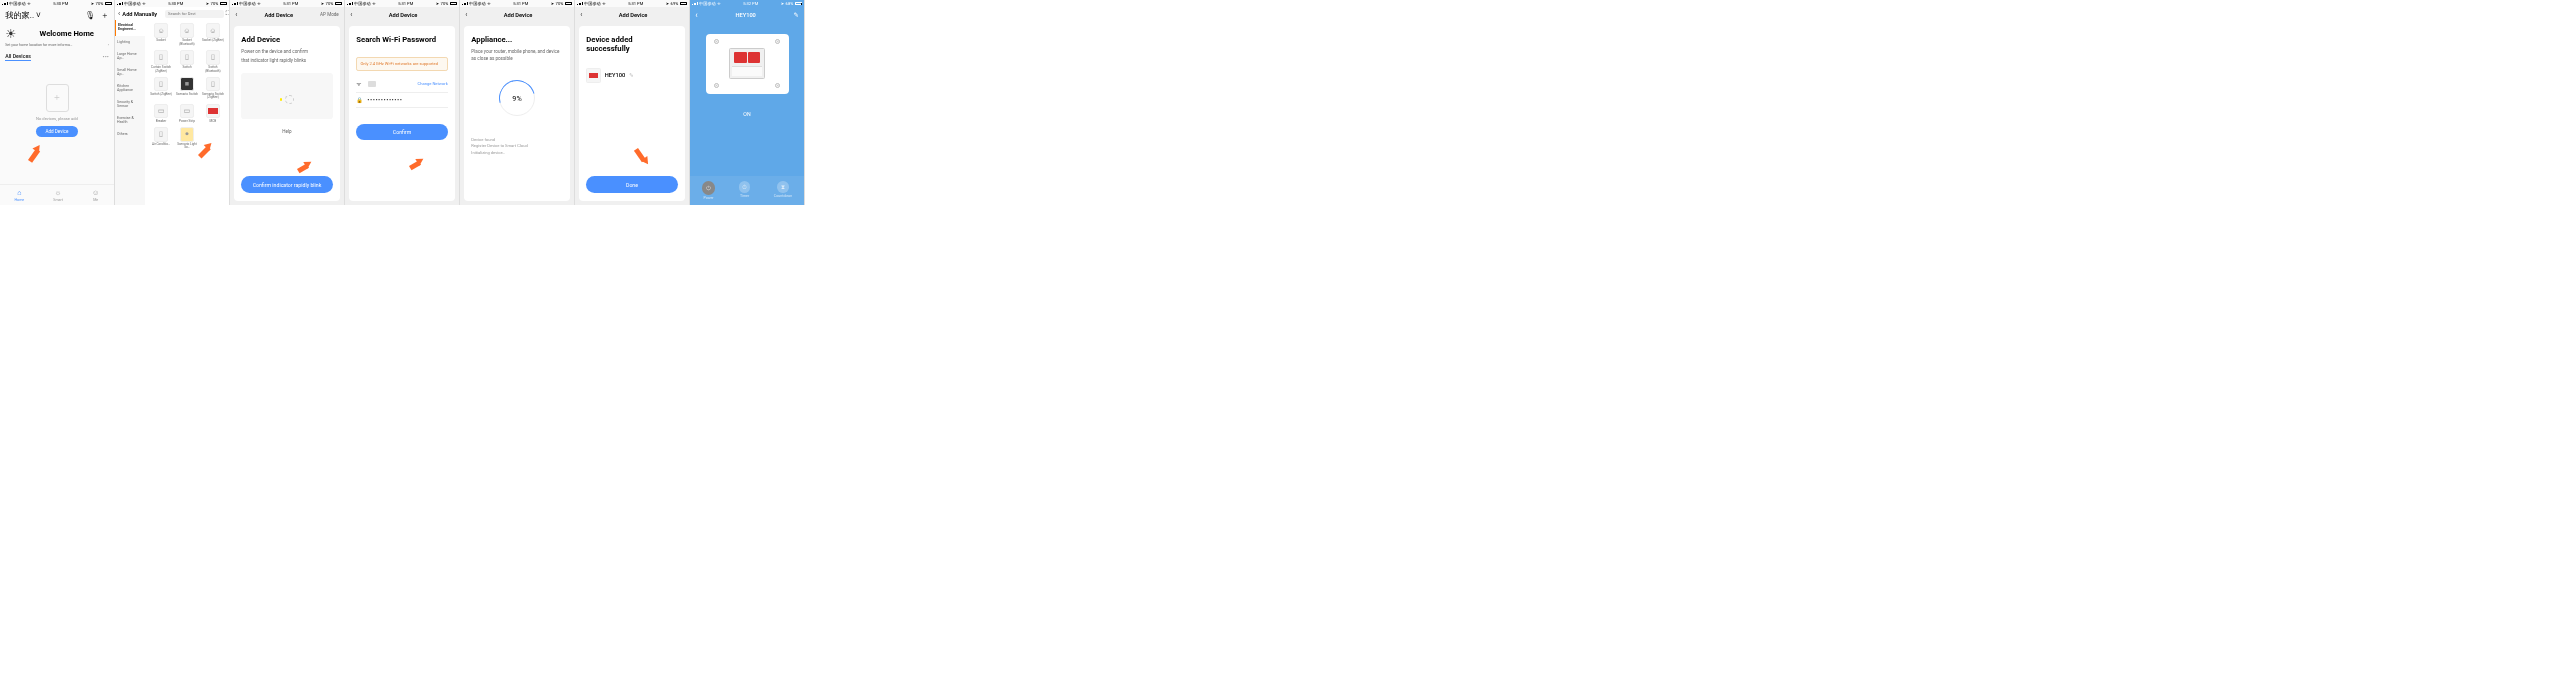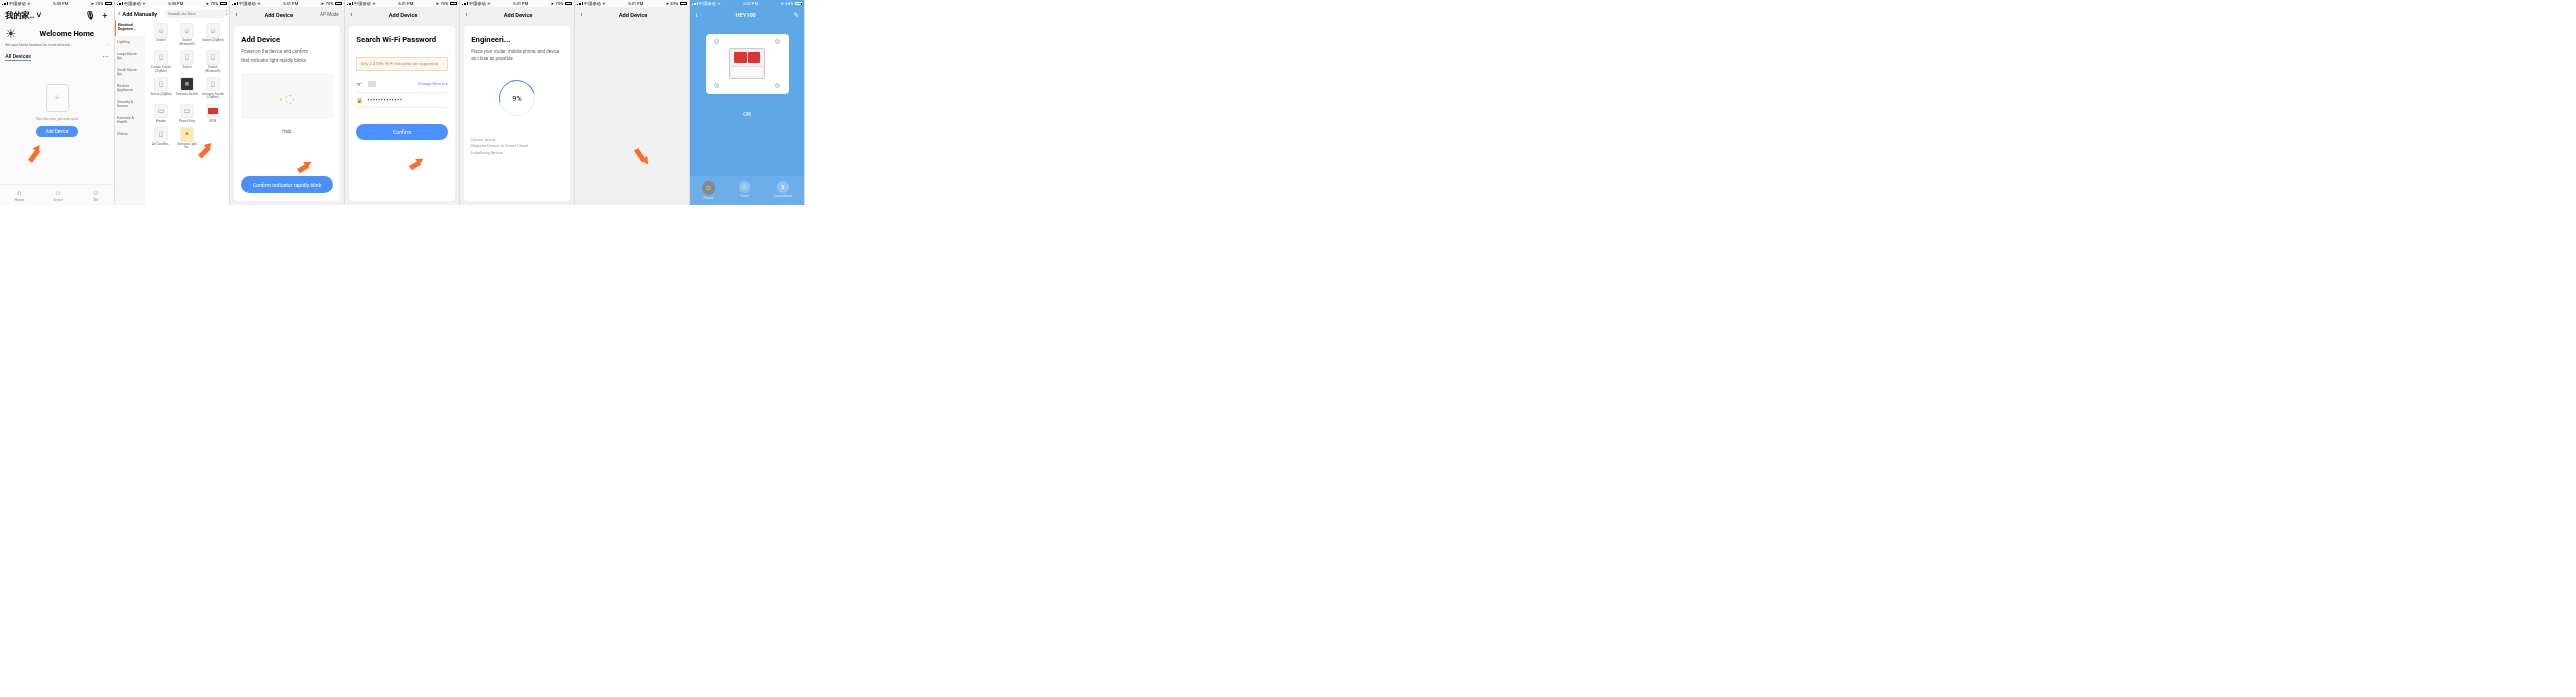--- a/index.html
+++ b/index.html
@@ -11,21 +11,21 @@
 .status-left, .status-right { display: flex; align-items: center; gap: 1.5px; }
 .signal-bars { display: flex; gap: 0.5px; align-items: flex-end; }
 .bar { width: 1px; background: #000; }
 .b1 { height: 1.5px; } .b2 { height: 2.1px; } .b3 { height: 2.6px; } .b4 { height: 3.1px; }
 .battery { width: 7.2px; height: 3.6px; border: 0.5px solid #000; border-radius: 0.5px; position: relative; }
 .battery::after { content: ''; position: absolute; right: -1px; top: 0.5px; width: 0.5px; height: 1.5px; background: #000; }
 .batt-fill { height: 100%; background: #ffcc00; width: 70%; }
 
 
 .screen1 { background: #fafafa; }
-.s1-header { display: flex; justify-content: space-between; align-items: center; padding: 3.1px 5.2px; font-weight: bold; }
+.s1-header { display: flex; justify-content: space-between; align-items: center; padding: 3.1px 5.2px; }
 .s1-icons { display: flex; gap: 5.2px; }
 .welcome-row { display: flex; align-items: center; gap: 20px; padding: 2.1px 5.2px; }
 .sun-icon { width: 14.4px; height: 14.4px; position: relative; }
 .sun-icon::before { content: '☀'; font-size: 12.4px; color: #333; position: absolute; }
 .welcome-title { font-size: 7.7px; font-weight: 700; }
 .welcome-sub { font-size: 3.6px; color: #666; padding: 0 5.2px 4.1px 5.2px; display: flex; justify-content: space-between; }
 .tabs-row { display: flex; justify-content: space-between; padding: 2.1px 5.2px; }
 .tab-active { font-size: 5.2px; font-weight: 600; color: #222; border-bottom: 1px solid #4a90ff; padding-bottom: 1px; display: inline-block; }
 .dots { font-size: 6.2px; color: #999; }
 .no-dev-box { width: 23px; height: 28px; border: 0.5px solid #ddd; border-radius: 3.1px; margin: 20.6px auto 4.1px auto; display: flex; align-items: center; justify-content: center; font-size: 9.3px; color: #ccc; }
@@ -349,21 +349,21 @@
         <span>70%</span>
         <span class="battery"><span class="batt-fill"></span></span>
       </div>
   </div>
   <div class="modal-nav">
     <span class="back-chev">‹</span>
     <span class="modal-nav-center">Add Device</span>
     <span></span>
   </div>
   <div class="modal-card">
-    <div class="modal-h1">Engineeri...</div>
+    <div class="modal-h1">Appliance...</div>
     <div class="modal-p">Place your router, mobile phone, and device as close as possible</div>
     <div class="prog-circle">
         <span>9%</span>
       </div>
     <div class="status-list">
       <div>Device found</div>
       <div>Register Device to Smart Cloud</div>
       <div>Initializing device…</div>
     </div>
   </div>
@@ -385,20 +385,29 @@
     <div class="status-right">
         <span>➤</span>
         <span>69%</span>
         <span class="battery"><span class="batt-fill"></span></span>
       </div>
   </div>
   <div class="modal-nav">
     <span class="back-chev">‹</span>
     <span class="modal-nav-center">Add Device</span>
     <span></span>
+  </div>
+  <div class="modal-card">
+    <div class="modal-h1">Device added successfully</div>
+    <div class="dev-row">
+      <div class="dev-thumb"></div>
+      <span class="dev-name">HEY100</span>
+      <span class="edit-icon">✎</span>
+    </div>
+    <button class="confirm-btn">Done</button>
   </div>
 </div>
 
 <div class="phone screen7">
   <div class="status-bar blue-bg">
     <div class="status-left">
         <span class="signal-bars">
           <span class="bar b1"></span>
           <span class="bar b2"></span>
           <span class="bar b3"></span>

